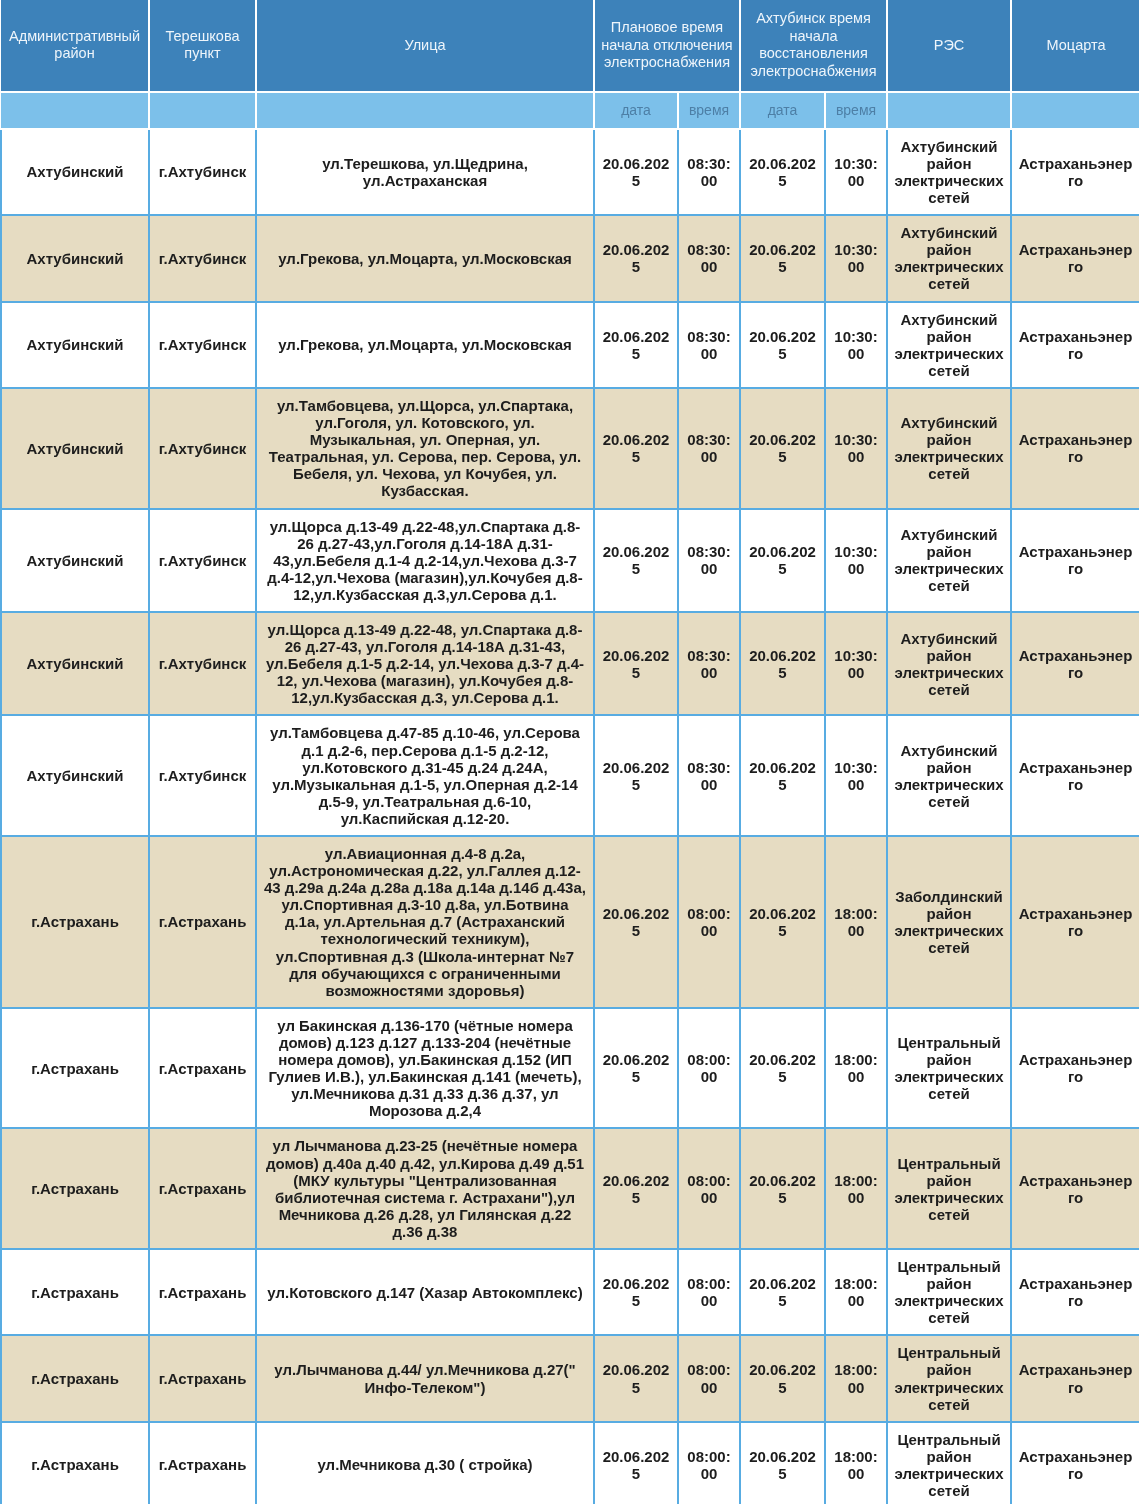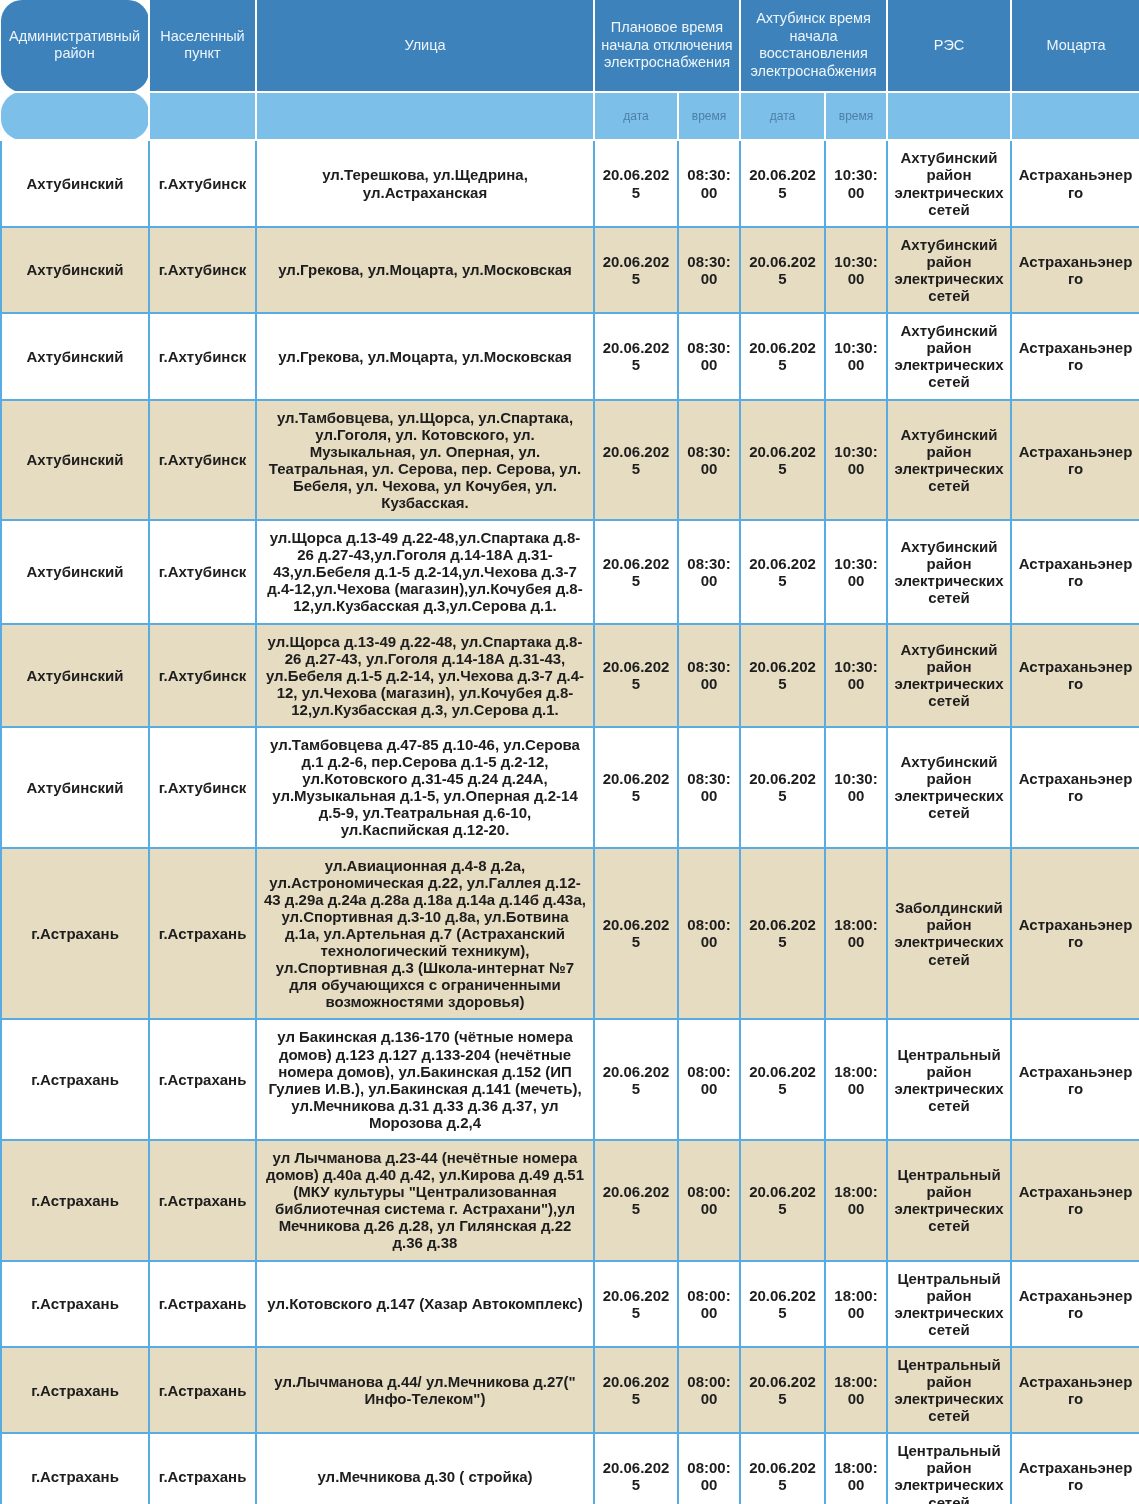--- a/index.html
+++ b/index.html
@@ -30,27 +30,27 @@
     color:var(--header-text);
     font-weight:400;
     font-size:14.5px;
     line-height:1.22;
     text-align:center;
     vertical-align:middle;
     padding:10px 6px;
     border:2px solid #ffffff;
     border-top:none;
   }
-  thead th:first-child{border-left:none;border-radius:21px;}
+  thead th:first-child{border-left:none;}
   thead th:last-child{border-right:none;}
   thead tr.subheader th{
     background:var(--subheader-bg);
     color:var(--subheader-text);
-    font-size:12px;
-    padding:16px 4px;
+    font-size:14px;
+    padding:9px 4px;
     height:27px;
   }
   
   tbody td{
     background:var(--row-bg);
     color:var(--cell-text);
     font-size:15px;
     font-weight:600;
     line-height:1.14;
     text-align:center;
@@ -73,21 +73,21 @@
     <col style="width:84px">
     <col style="width:62px">
     <col style="width:85px">
     <col style="width:62px">
     <col style="width:124px">
     <col style="width:129px">
   </colgroup>
   <thead>
     <tr style="height:88px">
       <th>Административный район</th>
-      <th>Населенный пункт</th>
+      <th>Терешкова пункт</th>
       <th>Улица</th>
       <th colspan="2">Плановое время начала отключения электроснабжения</th>
       <th colspan="2">Ахтубинск время начала восстановления электроснабжения</th>
       <th>РЭС</th>
       <th>Моцарта</th>
     </tr>
     <tr class="subheader" style="height:27px">
       <th></th>
       <th></th>
       <th></th>
@@ -140,21 +140,21 @@
     <td>20.06.2025</td>
     <td>08:30:00</td>
     <td>20.06.2025</td>
     <td>10:30:00</td>
     <td>Ахтубинский район электрических сетей</td>
     <td>Астраханьэнерго</td>
   </tr>
       <tr style="height: 93px;">
     <td>Ахтубинский</td>
     <td>г.Ахтубинск</td>
-    <td>ул.Щорса д.13-49 д.22-48,ул.Спартака д.8-26 д.27-43,ул.Гоголя д.14-18А д.31-43,ул.Бебеля д.1-5 д.2-14,ул.Чехова д.3-7 д.4-12,ул.Чехова (магазин),ул.Кочубея д.8-12,ул.Кузбасская д.3,ул.Серова д.1.</td>
+    <td>ул.Щорса д.13-49 д.22-48,ул.Спартака д.8-26 д.27-43,ул.Гоголя д.14-18А д.31-43,ул.Бебеля д.1-4 д.2-14,ул.Чехова д.3-7 д.4-12,ул.Чехова (магазин),ул.Кочубея д.8-12,ул.Кузбасская д.3,ул.Серова д.1.</td>
     <td>20.06.2025</td>
     <td>08:30:00</td>
     <td>20.06.2025</td>
     <td>10:30:00</td>
     <td>Ахтубинский район электрических сетей</td>
     <td>Астраханьэнерго</td>
   </tr>
       <tr class="alt" style="height: 97px;">
     <td>Ахтубинский</td>
     <td>г.Ахтубинск</td>
@@ -195,21 +195,21 @@
     <td>20.06.2025</td>
     <td>08:00:00</td>
     <td>20.06.2025</td>
     <td>18:00:00</td>
     <td>Центральный район электрических сетей</td>
     <td>Астраханьэнерго</td>
   </tr>
       <tr class="alt" style="height: 106px;">
     <td>г.Астрахань</td>
     <td>г.Астрахань</td>
-    <td>ул Лычманова д.23-44 (нечётные номера домов) д.40а д.40 д.42, ул.Кирова д.49 д.51 (МКУ культуры "Централизованная библиотечная система г. Астрахани"),ул Мечникова д.26 д.28, ул Гилянская д.22 д.36 д.38</td>
+    <td>ул Лычманова д.23-25 (нечётные номера домов) д.40а д.40 д.42, ул.Кирова д.49 д.51 (МКУ культуры "Централизованная библиотечная система г. Астрахани"),ул Мечникова д.26 д.28, ул Гилянская д.22 д.36 д.38</td>
     <td>20.06.2025</td>
     <td>08:00:00</td>
     <td>20.06.2025</td>
     <td>18:00:00</td>
     <td>Центральный район электрических сетей</td>
     <td>Астраханьэнерго</td>
   </tr>
       <tr style="height: 85px;">
     <td>г.Астрахань</td>
     <td>г.Астрахань</td>

